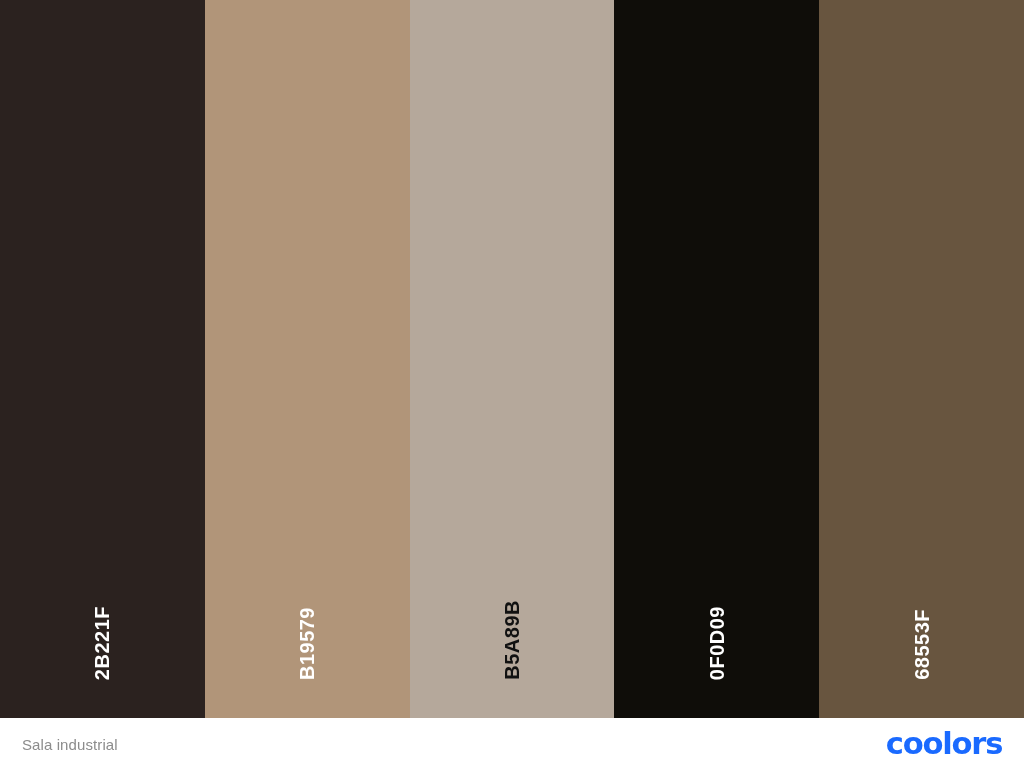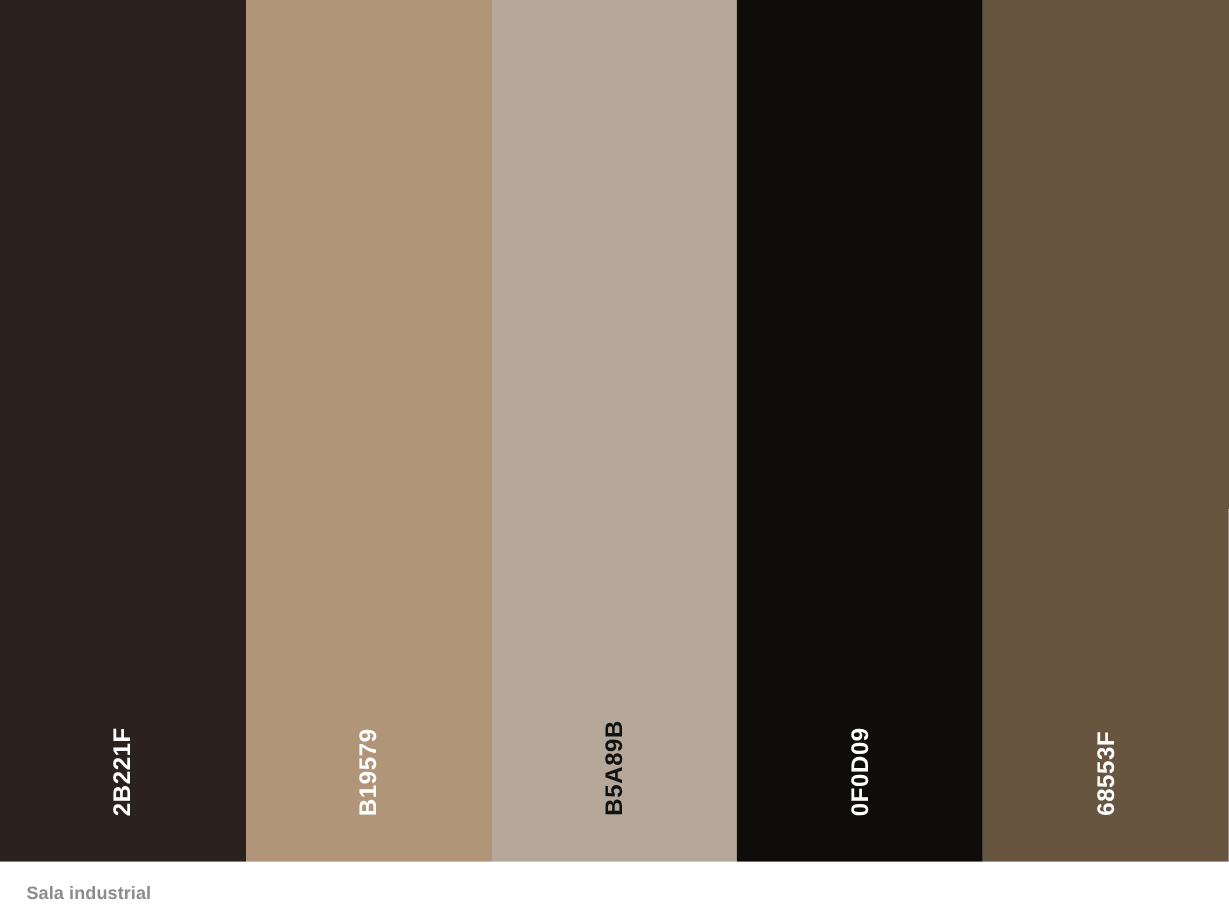--- a/index.html
+++ b/index.html
@@ -68,21 +68,21 @@
     display: flex;
     align-items: center;
     justify-content: space-between;
     padding: 0 22px 0 22px;
     box-sizing: border-box;
   }
 
   #palette-caption {
     font-family: "Liberation Sans", sans-serif;
     font-size: 15px;
-    font-weight: bold;
+    font-weight: normal;
     color: #8c8c8c;
     letter-spacing: 0.1px;
   }
 
   #coolors-logo {
     display: flex;
     align-items: center;
     line-height: 1;
   }
   #coolors-wordmark {
@@ -131,15 +131,18 @@
       <div class="label-anchor">
         <span class="label-rot" style="color: rgb(255, 255, 255);">68553F</span>
       </div>
     </div>
 
   </div>
 
   <div id="footer-bar">
     <span id="palette-caption">Sala industrial</span>
 
+    <div id="coolors-logo">
+      <span id="coolors-wordmark" style="color: rgb(26, 106, 255);">coolors</span>
+    </div>
   </div>
 
 </div>
 
 </body></html>

